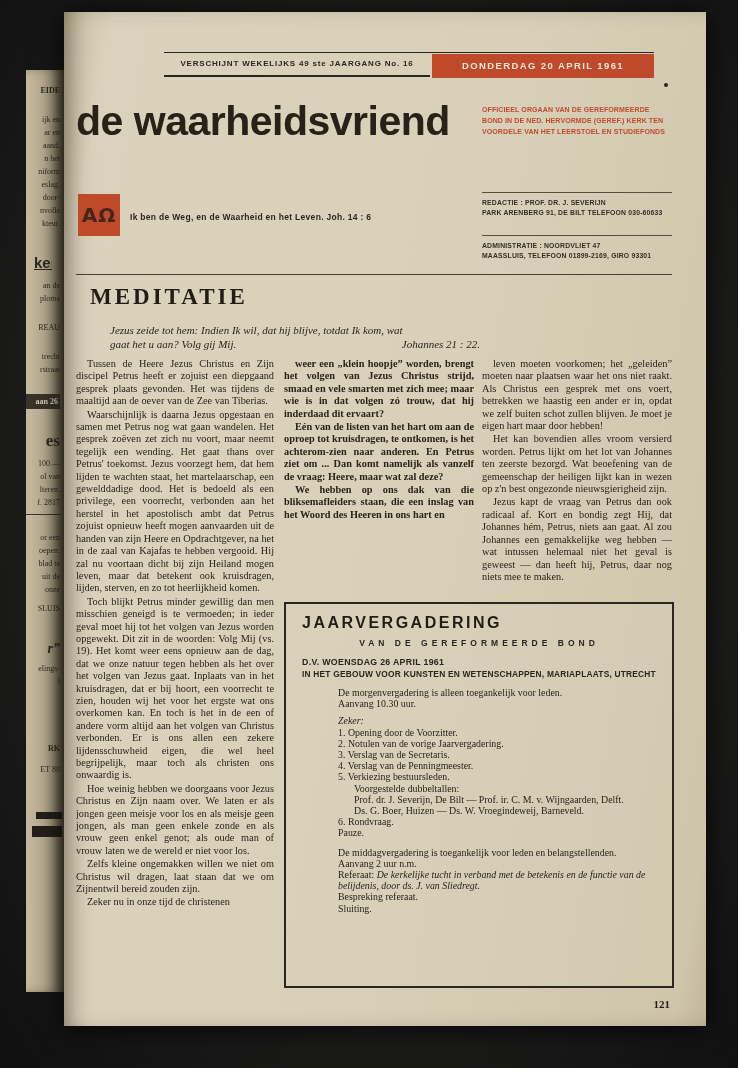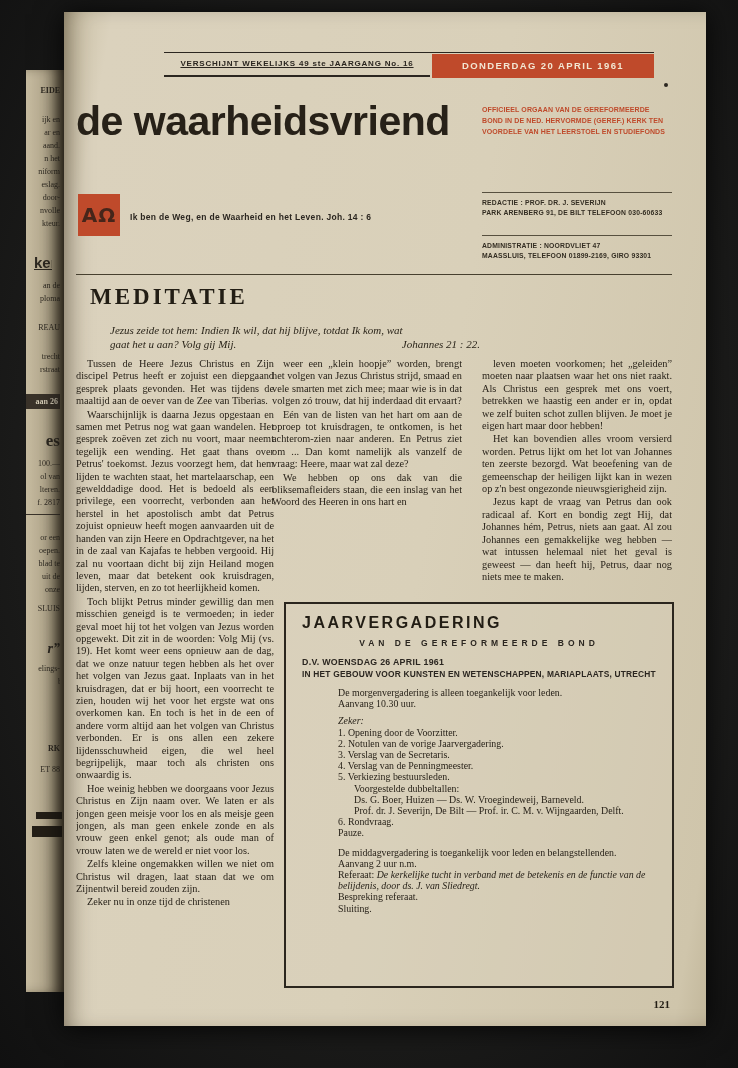--- a/index.html
+++ b/index.html
@@ -31,21 +31,21 @@
 
   
   .page{position:absolute;left:64px;top:12px;width:642px;height:1014px;
         background:linear-gradient(100deg,#c9bfa4 0%,#dbd2bd 6%,#d9d0b9 55%,#cfc5ab 96%,#c2b79b 100%);
         box-shadow:inset 16px 0 26px -14px rgba(40,28,10,.6), 0 2px 26px rgba(0,0,0,.85);}
 
   
   .header-row{position:absolute;left:100px;top:40px;width:490px;height:27px;border-top:1px solid #2b2620;}
   .weekly{position:absolute;left:0;top:0;width:266px;text-align:center;
           font:bold 8px "Liberation Sans",sans-serif;letter-spacing:.8px;color:#2b2620;
-          padding:6px 0 7px;border-bottom:2px solid #2b2620;white-space:nowrap;text-decoration:underline;}
+          padding:6px 0 7px;border-bottom:2px solid #2b2620;white-space:nowrap;}
   .date-box{position:absolute;right:0;top:1px;width:222px;height:24px;background:var(--accent-red);
             color:#f2e7d3;font:bold 9.5px "Liberation Sans",sans-serif;letter-spacing:1.4px;
             text-align:center;line-height:24px;white-space:nowrap;}
   .print-mark{position:absolute;right:-14px;top:30px;width:4px;height:4px;border-radius:50%;background:#2b2620;}
 
   .masthead{position:absolute;left:12px;top:86px;font-family:"Liberation Sans",sans-serif;
             font-weight:bold;font-size:41px;letter-spacing:-0.5px;color:#272118;white-space:nowrap;}
 
   .logo{position:absolute;left:14px;top:182px;width:42px;height:42px;background:var(--accent-red);
         display:flex;align-items:center;justify-content:center;}
@@ -67,21 +67,21 @@
   
   .article-title{position:absolute;left:26px;top:272px;font-family:"Liberation Serif",serif;
                  font-weight:bold;font-size:23px;letter-spacing:3px;color:#221d14;}
   .epigraph{position:absolute;left:38px;top:312px;width:370px;
             font:italic 11px "Liberation Serif",serif;line-height:13.5px;color:#2a2419;margin-left:8px;}
   .ep2{display:flex;justify-content:space-between;}
   .col{position:absolute;top:346px;text-align:justify;font-size:10.3px;line-height:12.4px;
        color:#29231a;overflow:hidden;}
   .col p{text-indent:11px;margin-bottom:1px;}
   .col1{left:12px;width:198px;height:656px;}
-  .col2{left:208px;width:190px;height:240px;}
+  .col2{left:220px;width:190px;height:240px;font-weight:bold;}
   .col3{left:418px;width:190px;height:240px;}
 
   
   .jv-box{position:absolute;left:220px;top:590px;width:390px;height:386px;border:2px solid #2b261e;
           padding:10px 16px 8px;overflow:hidden;background:rgba(219,210,189,.35);}
   .jv-title{font:bold 16px "Liberation Sans",sans-serif;letter-spacing:2.5px;color:#221d14;}
   .jv-subtitle{text-align:center;font:bold 8.5px "Liberation Sans",sans-serif;letter-spacing:4px;
                margin-top:6px;color:#2b2620;}
   .jv-dateline{font:bold 8.8px "Liberation Sans",sans-serif;letter-spacing:.3px;margin-top:9px;color:#2b2620;}
   .jv-location{font:bold 8.4px "Liberation Sans",sans-serif;letter-spacing:.2px;margin-top:2px;
@@ -218,22 +218,22 @@
           <div class="agenda-item">1.  Opening door de Voorzitter.</div>
           <div class="agenda-item">2.  Notulen van de vorige Jaarvergadering.</div>
           <div class="agenda-item">3.  Verslag van de Secretaris.</div>
           <div class="agenda-item">4.  Verslag van de Penningmeester.</div>
           <div class="agenda-item">5.  Verkiezing bestuursleden.</div>
         </div>
 
       <div class="jv-indent">
         <div>Voorgestelde dubbeltallen:</div>
         <div>
+            <div class="dub-line">Prof. dr. J. Severijn, De Bilt  —  Prof. ir. C. M. v. Wijngaarden, Delft.</div>
             <div class="dub-line">Ds. G. Boer, Huizen — Ds. W. Vroegindeweij, Barneveld.</div>
-            <div class="dub-line">Prof. dr. J. Severijn, De Bilt  —  Prof. ir. C. M. v. Wijngaarden, Delft.</div>
           </div>
       </div>
 
       <div class="agenda-item">6.  Rondvraag.</div>
       <div>Pauze.</div>
 
       <div class="jv-afternoon">
           <div>De middagvergadering is toegankelijk voor leden en belangstellenden.</div>
           <div>Aanvang 2 uur n.m.</div>
         </div>

